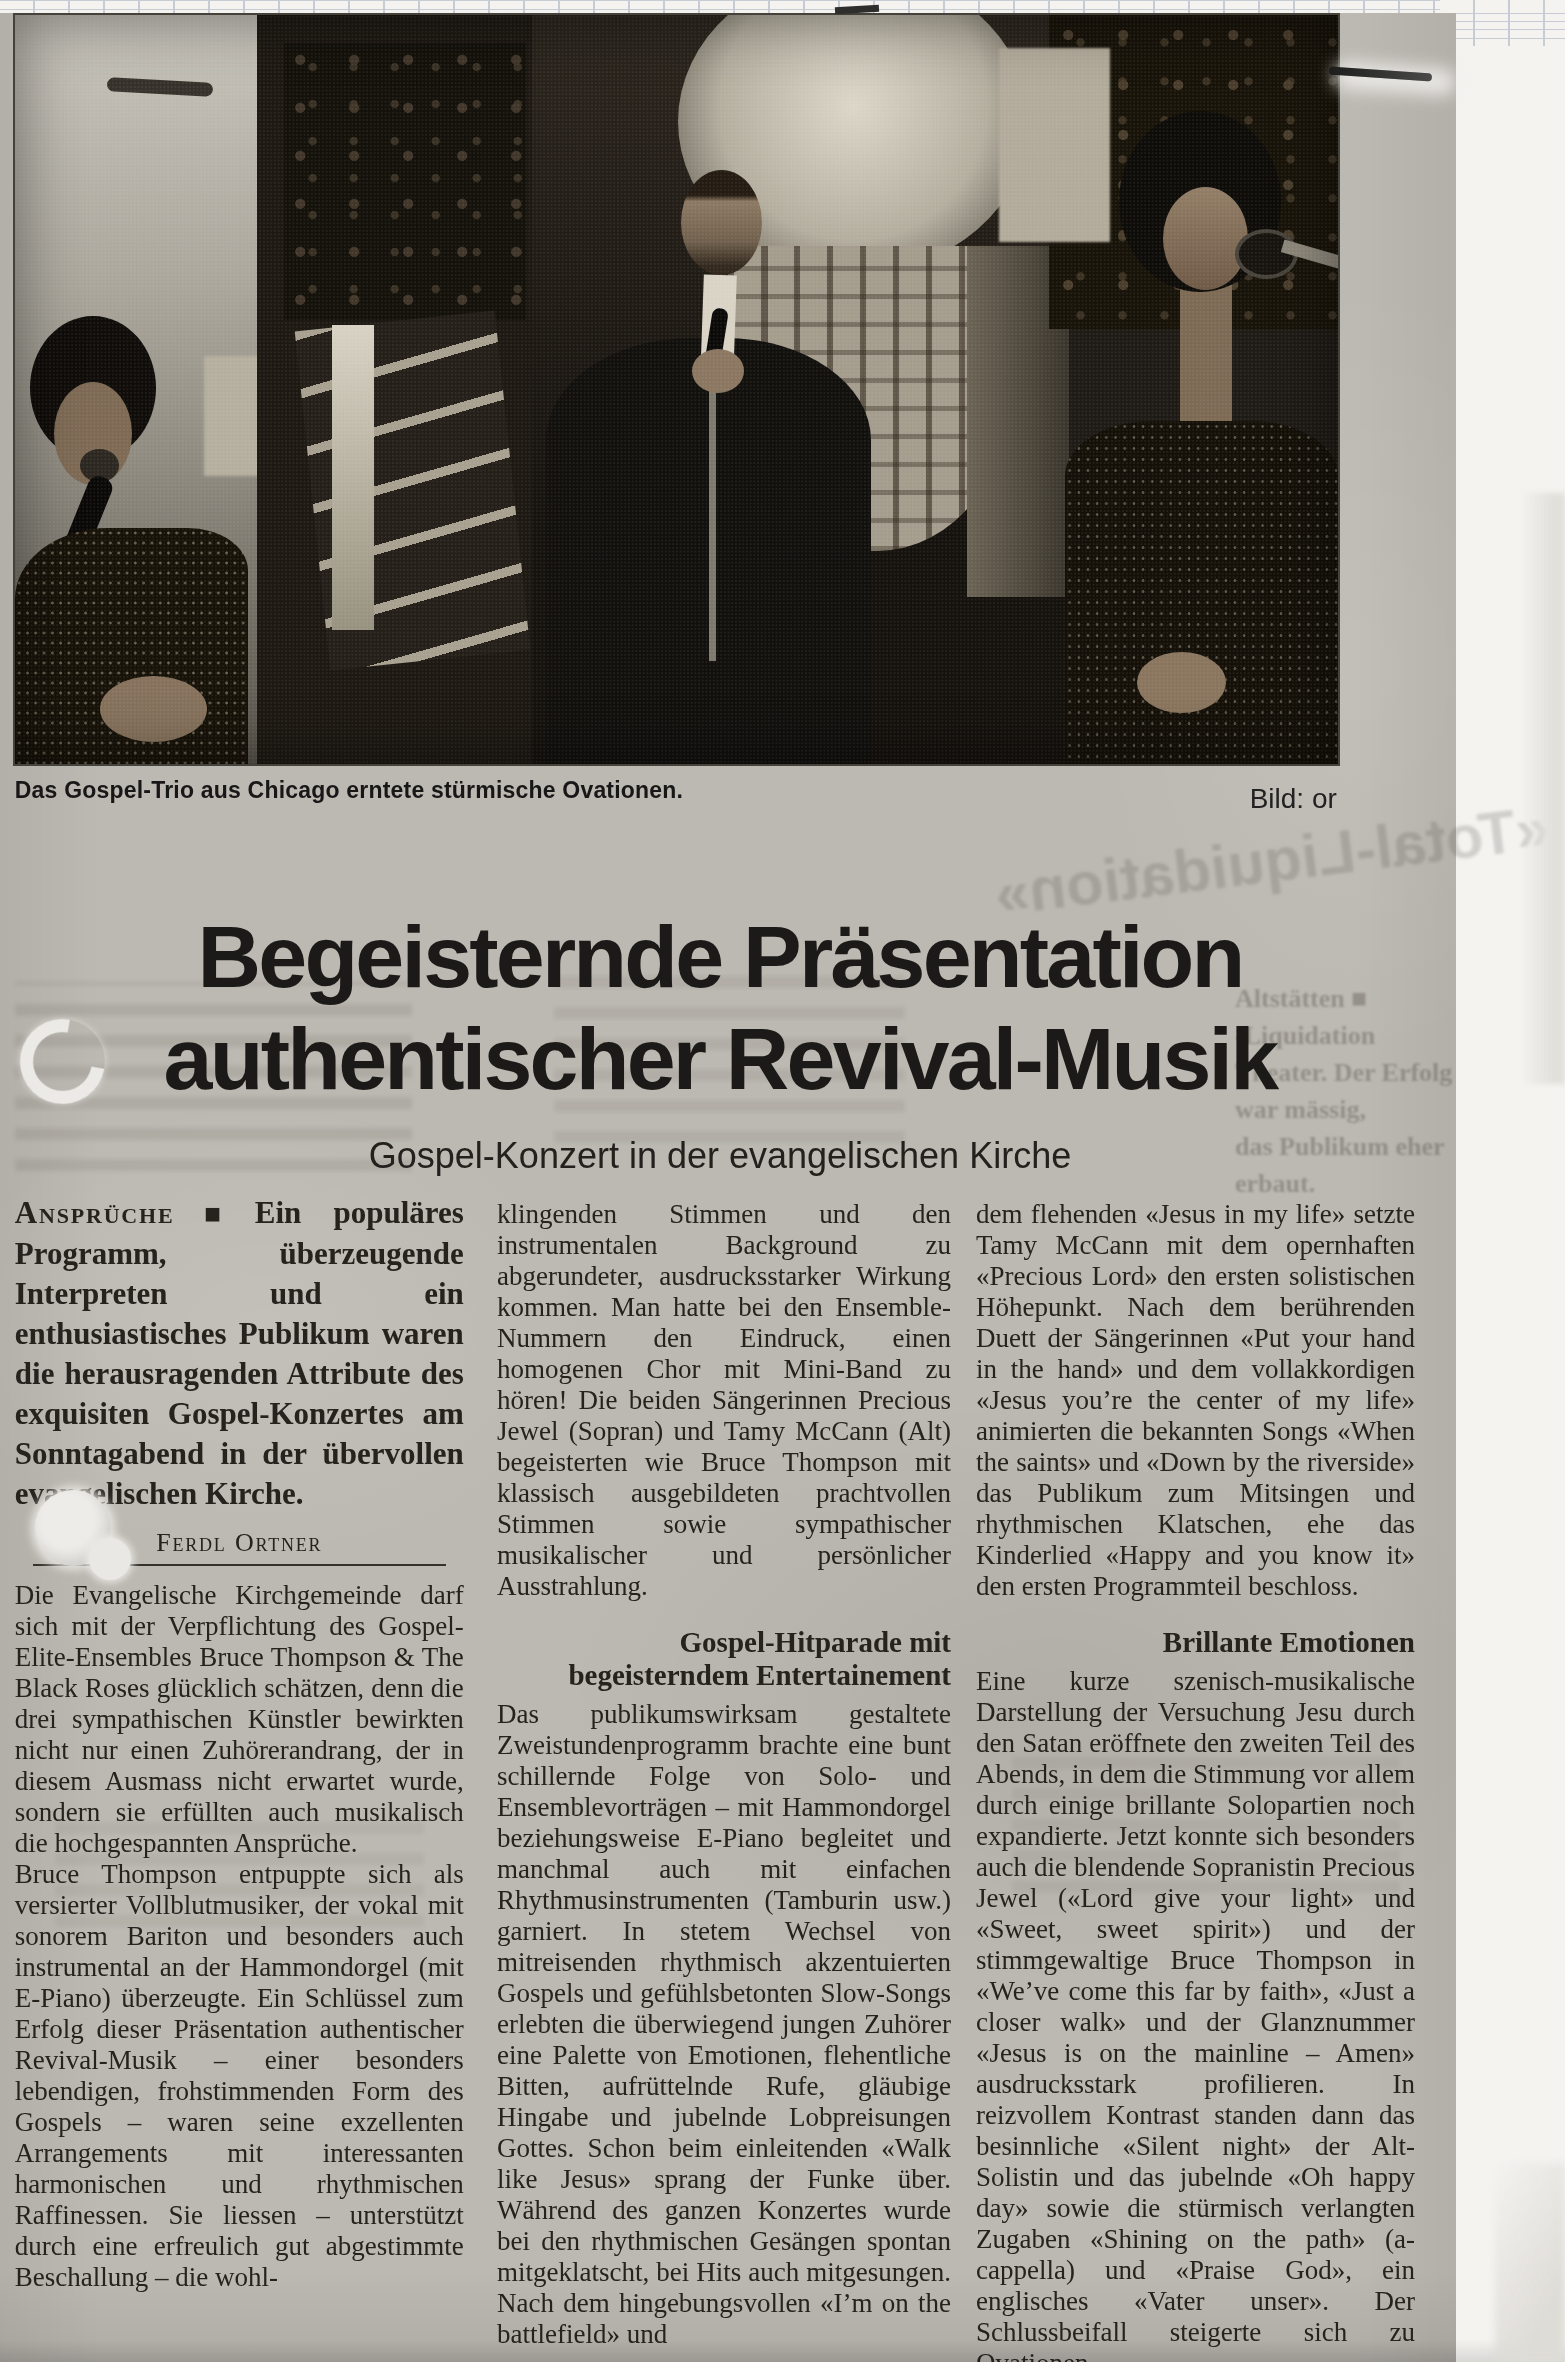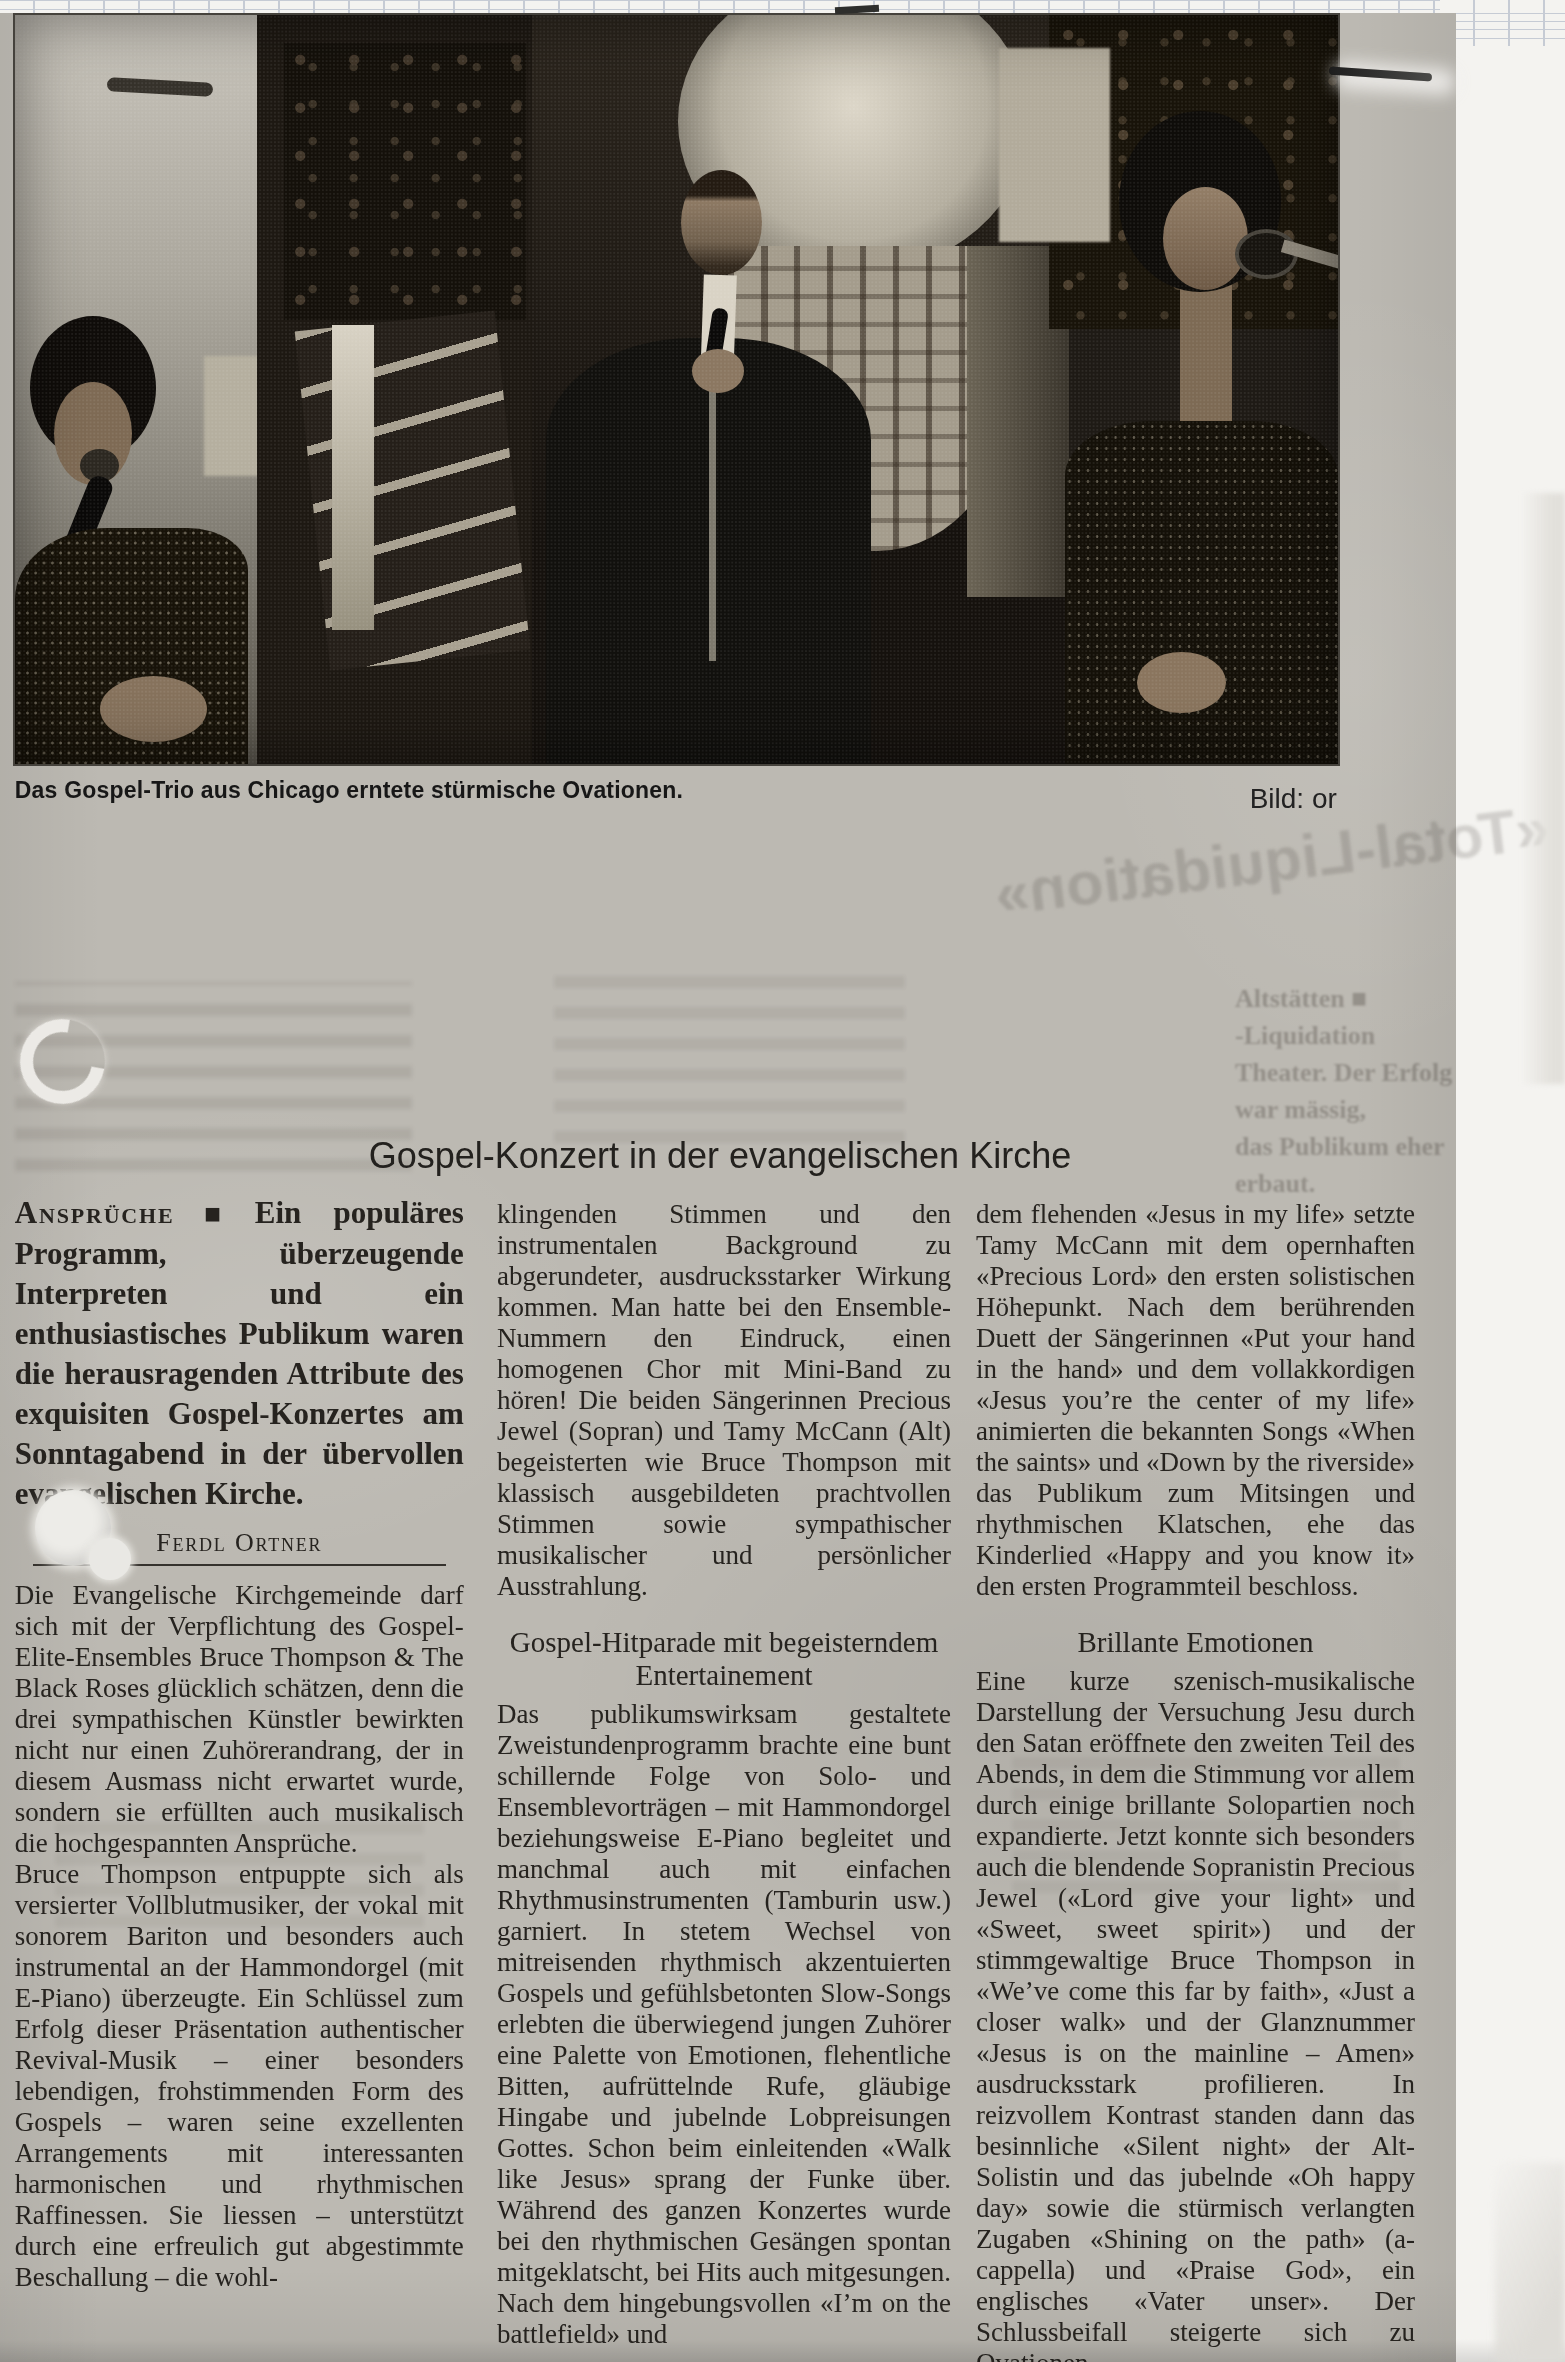--- a/index.html
+++ b/index.html
@@ -156,21 +156,21 @@
   .col{position:absolute;color:#26231f;font-size:27px;line-height:31px;text-align:justify;}
   .col1{left:14.8px;top:1180px;width:449px;}
   .col2{left:497px;top:1186px;width:454px;}
   .col3{left:976px;top:1186px;width:439px;}
   .lead{font-weight:bold;font-size:31px;line-height:40px;margin:0 0 13px 0;}
   .kicker{font-variant:small-caps;letter-spacing:1.8px;}
   .sq{font-size:28px;padding:0 9.2px 0 5.5px;}
   .byline{text-align:center;font-variant:small-caps;font-size:26px;letter-spacing:1.8px;margin:7.4px 0 5.5px 0;}
   .rule{border:0;border-top:2.8px solid #35322d;width:92%;margin:0 auto 14.8px auto;}
   .para{margin:0 0 0 0;}
-  .subhead{font-weight:normal;font-size:29px;line-height:33px;margin:24px 0 7.4px 0;text-align:center;}
+  .subhead{font-weight:bold;font-size:29px;line-height:33px;margin:24px 0 7.4px 0;text-align:right;}
 
   
   .hole1a{position:absolute;left:35px;top:1477px;width:76px;height:76px;border-radius:50%;
     background:#edecE8;background:#edece8;box-shadow:0 0 9.2px 3.7px rgba(237,236,232,.9), inset -5.5px -7.4px 13px rgba(0,0,0,.12);}
   .hole1b{position:absolute;left:89px;top:1525px;width:42px;height:42px;border-radius:50%;
     background:#e9e8e4;box-shadow:0 0 7.4px 2.8px rgba(237,236,232,.85);}
   .hole2{position:absolute;left:20px;top:1006px;width:59px;height:59px;border-radius:50%;
     border:13px solid #eceae6;border-right-color:transparent;transform:rotate(-35deg);
     filter:blur(0.5px);box-shadow:0 0 7.4px rgba(236,234,230,.7);}
   .bottom-shade{position:absolute;left:0;top:2326px;width:1565px;height:24px;
@@ -235,20 +235,24 @@
     <div>-Liquidation</div>
     <div>Theater. Der Erfolg war mässig,</div>
     <div>das Publikum eher</div>
     <div>erbaut.</div>
   </div>
   <div class="smudge s1"></div>
   <div class="smudge s2"></div>
   <div class="smudge s3"></div>
   <div class="smudge s4"></div>
 
+  <div class="headline">
+    <div>Begeisternde Präsentation</div>
+    <div>authentischer Revival-Musik</div>
+  </div>
   <div class="subtitle">Gospel-Konzert in der evangelischen Kirche</div>
 
   <div class="col col1">
     <p class="lead"><span class="kicker">Ansprüche</span><span class="sq">■</span><span>Ein populäres Programm, überzeugende Interpreten und ein enthusiastisches Publikum waren die herausragenden Attribute des exquisiten Gospel-Konzertes am Sonntagabend in der übervollen evangelischen Kirche.</span></p>
     <div class="byline">Ferdl Ortner</div>
     <hr class="rule">
     <p class="para">Die Evangelische Kirchgemeinde darf sich mit der Verpflichtung des Gospel-Elite-Ensembles Bruce Thompson &amp; The Black Roses glücklich schätzen, denn die drei sympathischen Künstler bewirkten nicht nur einen Zuhörerandrang, der in diesem Ausmass nicht erwartet wurde, sondern sie erfüllten auch musikalisch die hochgespannten Ansprüche.</p>
     <p class="para">Bruce Thompson entpuppte sich als versierter Vollblutmusiker, der vokal mit sonorem Bariton und besonders auch instrumental an der Hammondorgel (mit E-Piano) überzeugte. Ein Schlüssel zum Erfolg dieser Präsentation authentischer Revival-Musik – einer besonders lebendigen, frohstimmenden Form des Gospels – waren seine exzellenten Arrangements mit interessanten harmonischen und rhythmischen Raffinessen. Sie liessen – unterstützt durch eine erfreulich gut abgestimmte Beschallung – die wohl-</p>
   </div>
 

